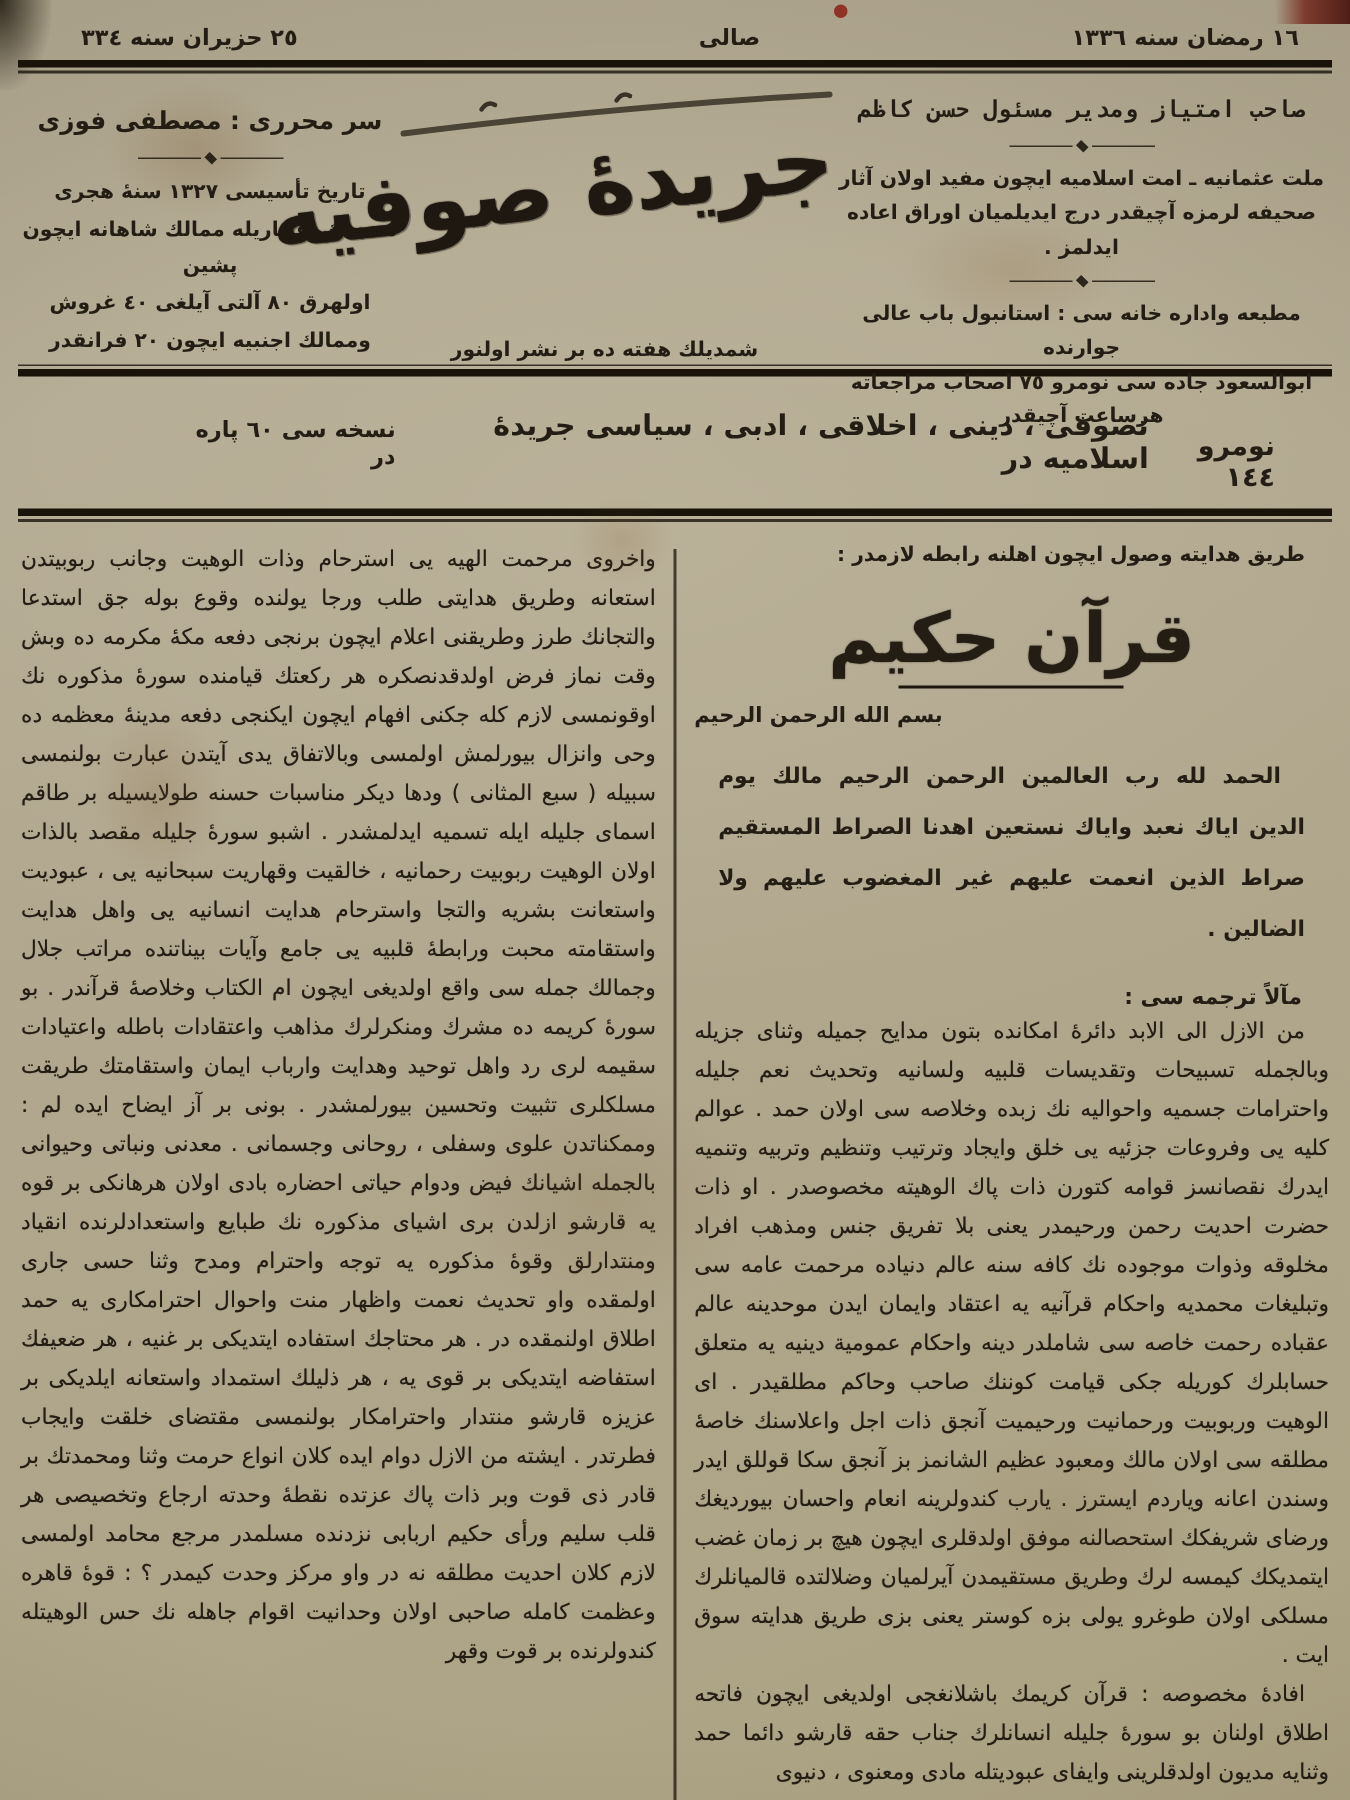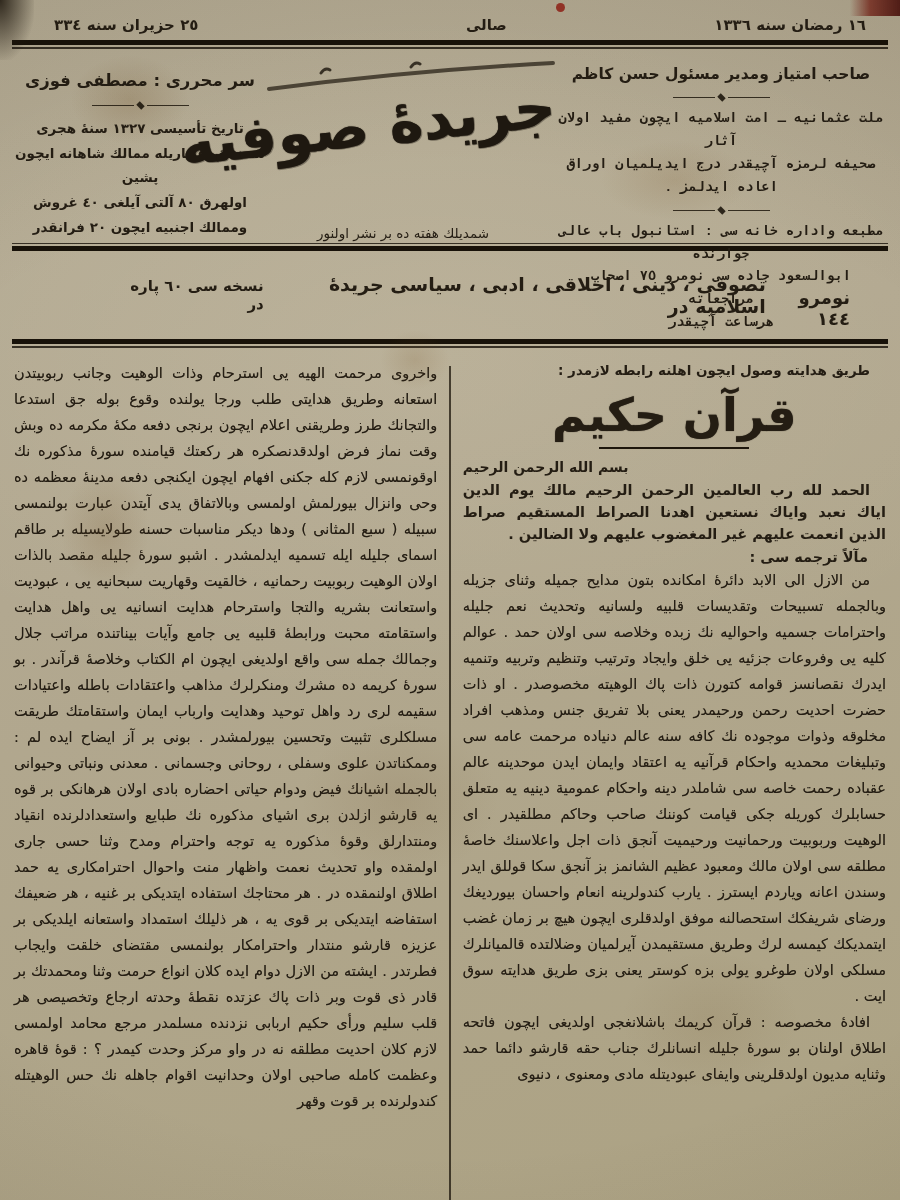--- a/index.html
+++ b/index.html
@@ -35,57 +35,57 @@
   .drule .gap{height:2px;}
 
   
   .dateline{display:flex;align-items:flex-end;justify-content:space-between;padding:16px 34px 6px 54px;font-size:15px;font-weight:bold;}
   .dateline .mid{padding-left:60px;}
 
   
   .masthead{position:relative;display:flex;height:186px;padding:8px 14px 0 14px;}
   .mh-box{line-height:1.7;}
   .mh-owner{width:330px;text-align:center;padding-top:4px;}
-  .mh-owner .lead{font-size:15.5px;font-weight:bold;}
-  .mh-owner .small{font-size:13.5px;font-weight:bold;font-family:Liberation Mono, monospace;}
+  .mh-owner .lead{font-size:15.5px;font-weight:bold;font-family:Liberation Mono, monospace;}
+  .mh-owner .small{font-size:13.5px;font-weight:bold;}
   .mh-center{flex:1;position:relative;text-align:center;}
   .mh-editor{width:252px;text-align:center;padding-top:10px;}
   .mh-editor .lead{font-size:16.5px;font-weight:bold;letter-spacing:0;}
   .mh-editor .small{font-size:13.5px;font-weight:bold;line-height:1.85;}
   .flourish{display:flex;align-items:center;justify-content:center;margin:7px auto;}
   .flourish .line{width:42px;height:0;border-top:1.6px solid rgba(30,23,13,0.85);}
   .flourish .dot{width:7px;height:7px;margin:0 3px;background:rgba(30,23,13,0.9);transform:rotate(45deg) scaleY(0.7);}
   .mh-title{
     position:absolute;right:0;left:0;top:30px;
     font-size:58px;font-weight:bold;color:#1e1810;
     transform:rotate(-6deg);
     text-shadow:0 0 1px rgba(30,24,16,0.9),1px 1px 0 rgba(30,24,16,0.35);
     white-space:nowrap;
   }
   .mh-swash{position:absolute;left:50%;top:2px;transform:translateX(-50%);opacity:0.85;}
-  .mh-tagline{position:absolute;right:16px;left:0;bottom:2px;font-size:13.5px;font-weight:normal;}
+  .mh-tagline{position:absolute;right:16px;left:0;bottom:2px;font-size:13.5px;font-weight:bold;}
 
   
   .band{display:flex;align-items:center;justify-content:space-between;padding:10px 50px 10px 120px;font-weight:bold;}
   .band .numero{font-size:18px;margin-top:26px;}
   .band .desc{font-size:19px;}
   .band .price{font-size:15px;text-align:right;}
 
   
   .body-wrap{display:flex;padding:12px 14px 0 14px;height:880px;}
   .col{width:425px;}
   .col-divider{width:1.5px;background:rgba(28,21,11,0.75);margin:6px 10px 26px 10px;}
   .col-right{padding-left:2px;}
   .col-left{padding-right:2px;}
   .kicker{font-size:13.5px;font-weight:bold;padding:2px 16px 0 0;}
-  .headline{font-size:46px;font-weight:bold;text-align:center;margin-top:10px;line-height:1.2;
+  .headline{font-size:46px;font-weight:bold;text-align:center;margin-top:20px;line-height:1.2;
     text-shadow:0 0 1px rgba(30,24,16,0.85);}
   .headline-rule{width:150px;height:2.2px;background:#1d160c;margin:4px auto 10px auto;}
   .basmala{text-align:left;font-size:14px;font-weight:bold;margin-bottom:4px;}
-  .fatiha{font-size:14.5px;font-weight:bold;line-height:22px;text-align:justify;text-indent:16px;margin:0;}
+  .fatiha{font-size:14.5px;font-weight:bold;line-height:34px;text-align:justify;text-indent:16px;margin:16px;}
   .subhead{font-size:14.5px;font-weight:bold;padding:4px 18px 2px 0;}
   .para{font-size:14.5px;line-height:26px;text-align:justify;margin:0;text-indent:16px;
     text-shadow:0 0 0.5px rgba(36,29,19,0.55);}
   .para + .para{margin-top:0;}
   .col-left .para{text-indent:0;}
 </style>
 </head>
 <body>
 
 <div class="page">

